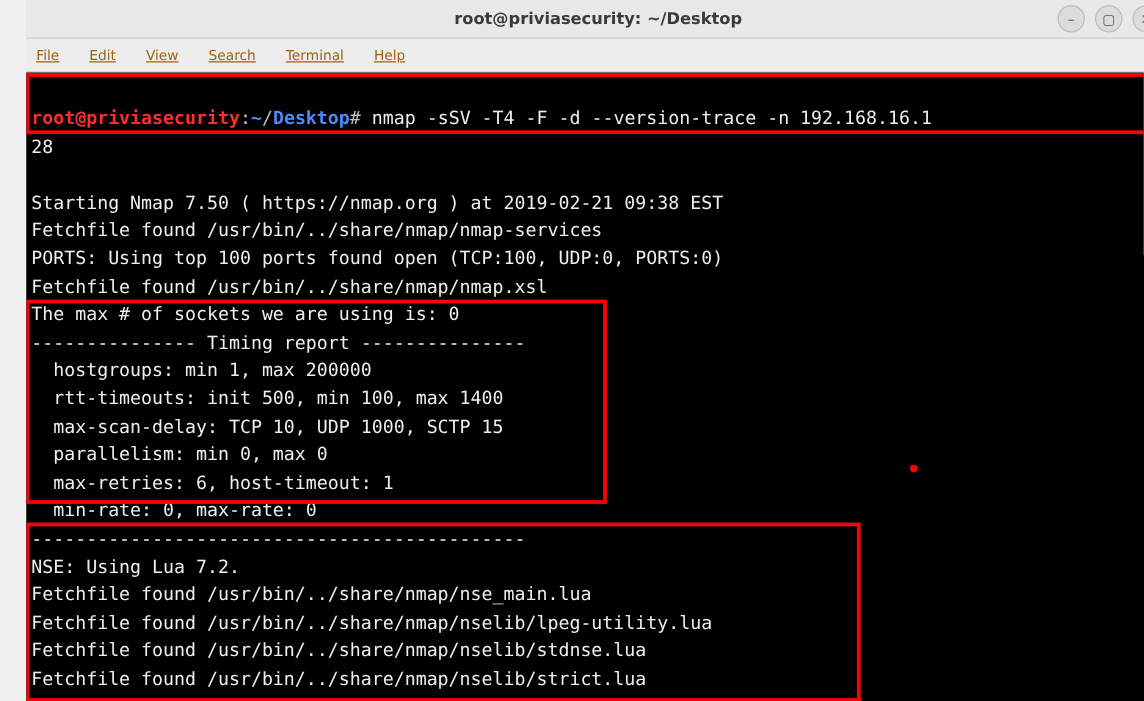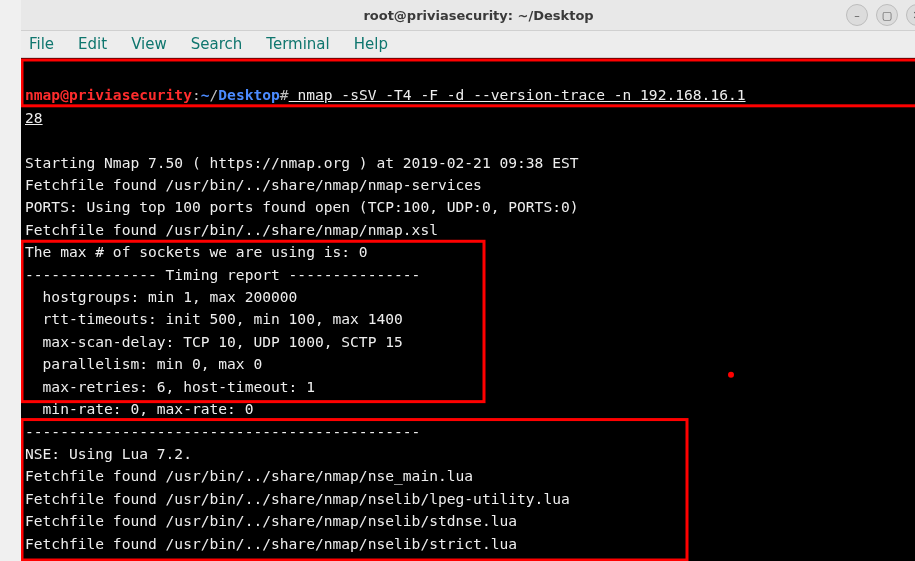--- a/index.html
+++ b/index.html
@@ -58,23 +58,24 @@
   .menubar {
     height: 26px;
     background: #ededed;
     display: flex;
     align-items: center;
     padding: 0 8px;
     gap: 24px;
     border-bottom: 1px solid #d0d0d0;
   }
   .menu-item {
-    font-size: 15px;
-    color: #0f766e;
+    font-size: 11px;
+    color: #a16207;
     cursor: pointer;
+    text-decoration: underline;
   }
   .terminal-area {
     flex: 1;
     background: #000;
     position: relative;
     font-family: "DejaVu Sans Mono", "Liberation Mono", monospace;
     font-size: 14.6px;
     line-height: 22.4px;
     overflow: hidden;
   }
@@ -82,21 +83,21 @@
     position: absolute;
     left: 0;
     top: 0;
     padding: 4px 0 4px 4px;
     white-space: pre;
     color: #eeeeee;
   }
   .p-red { color: #ff2d2d; font-weight: bold; }
   .p-gray { color: #bfbfbf; }
   .p-blue { color: #4b8bff; font-weight: bold; }
-  .p-white { color: #eeeeee; text-decoration: underline; }
+  .p-white { color: #eeeeee; }
   svg.highlight-layer {
     position: absolute;
     left: 0;
     top: 0;
     width: 100%;
     height: 100%;
     pointer-events: none;
   }
 </style>
 </head>
@@ -123,21 +124,21 @@
     <span class="menu-item">File</span>
     <span class="menu-item">Edit</span>
     <span class="menu-item">View</span>
     <span class="menu-item">Search</span>
     <span class="menu-item">Terminal</span>
     <span class="menu-item">Help</span>
   </div>
 
   <div class="terminal-area">
     <div class="terminal-inner">
-<span><span class="p-red">nmap@priviasecurity</span><span class="p-gray">:</span><span class="p-blue">~</span><span class="p-gray">/</span><span class="p-blue">Desktop</span><span class="p-gray">#</span><span class="p-white"> nmap -sSV -T4 -F -d --version-trace -n 192.168.16.1</span></span>
+<span><span class="p-red">root@priviasecurity</span><span class="p-gray">:</span><span class="p-blue">~</span><span class="p-gray">/</span><span class="p-blue">Desktop</span><span class="p-gray">#</span><span class="p-white"> nmap -sSV -T4 -F -d --version-trace -n 192.168.16.1</span></span>
 <span class="p-white">28</span>
 
 <span>Starting Nmap 7.50 ( https://nmap.org ) at 2019-02-21 09:38 EST</span>
 <span>Fetchfile found /usr/bin/../share/nmap/nmap-services</span>
 <span>PORTS: Using top 100 ports found open (TCP:100, UDP:0, PORTS:0)</span>
 <span>Fetchfile found /usr/bin/../share/nmap/nmap.xsl</span>
 <span>The max # of sockets we are using is: 0</span>
 <span>--------------- Timing report ---------------</span>
 <span>  hostgroups: min 1, max 200000</span>
 <span>  rtt-timeouts: init 500, min 100, max 1400</span>

